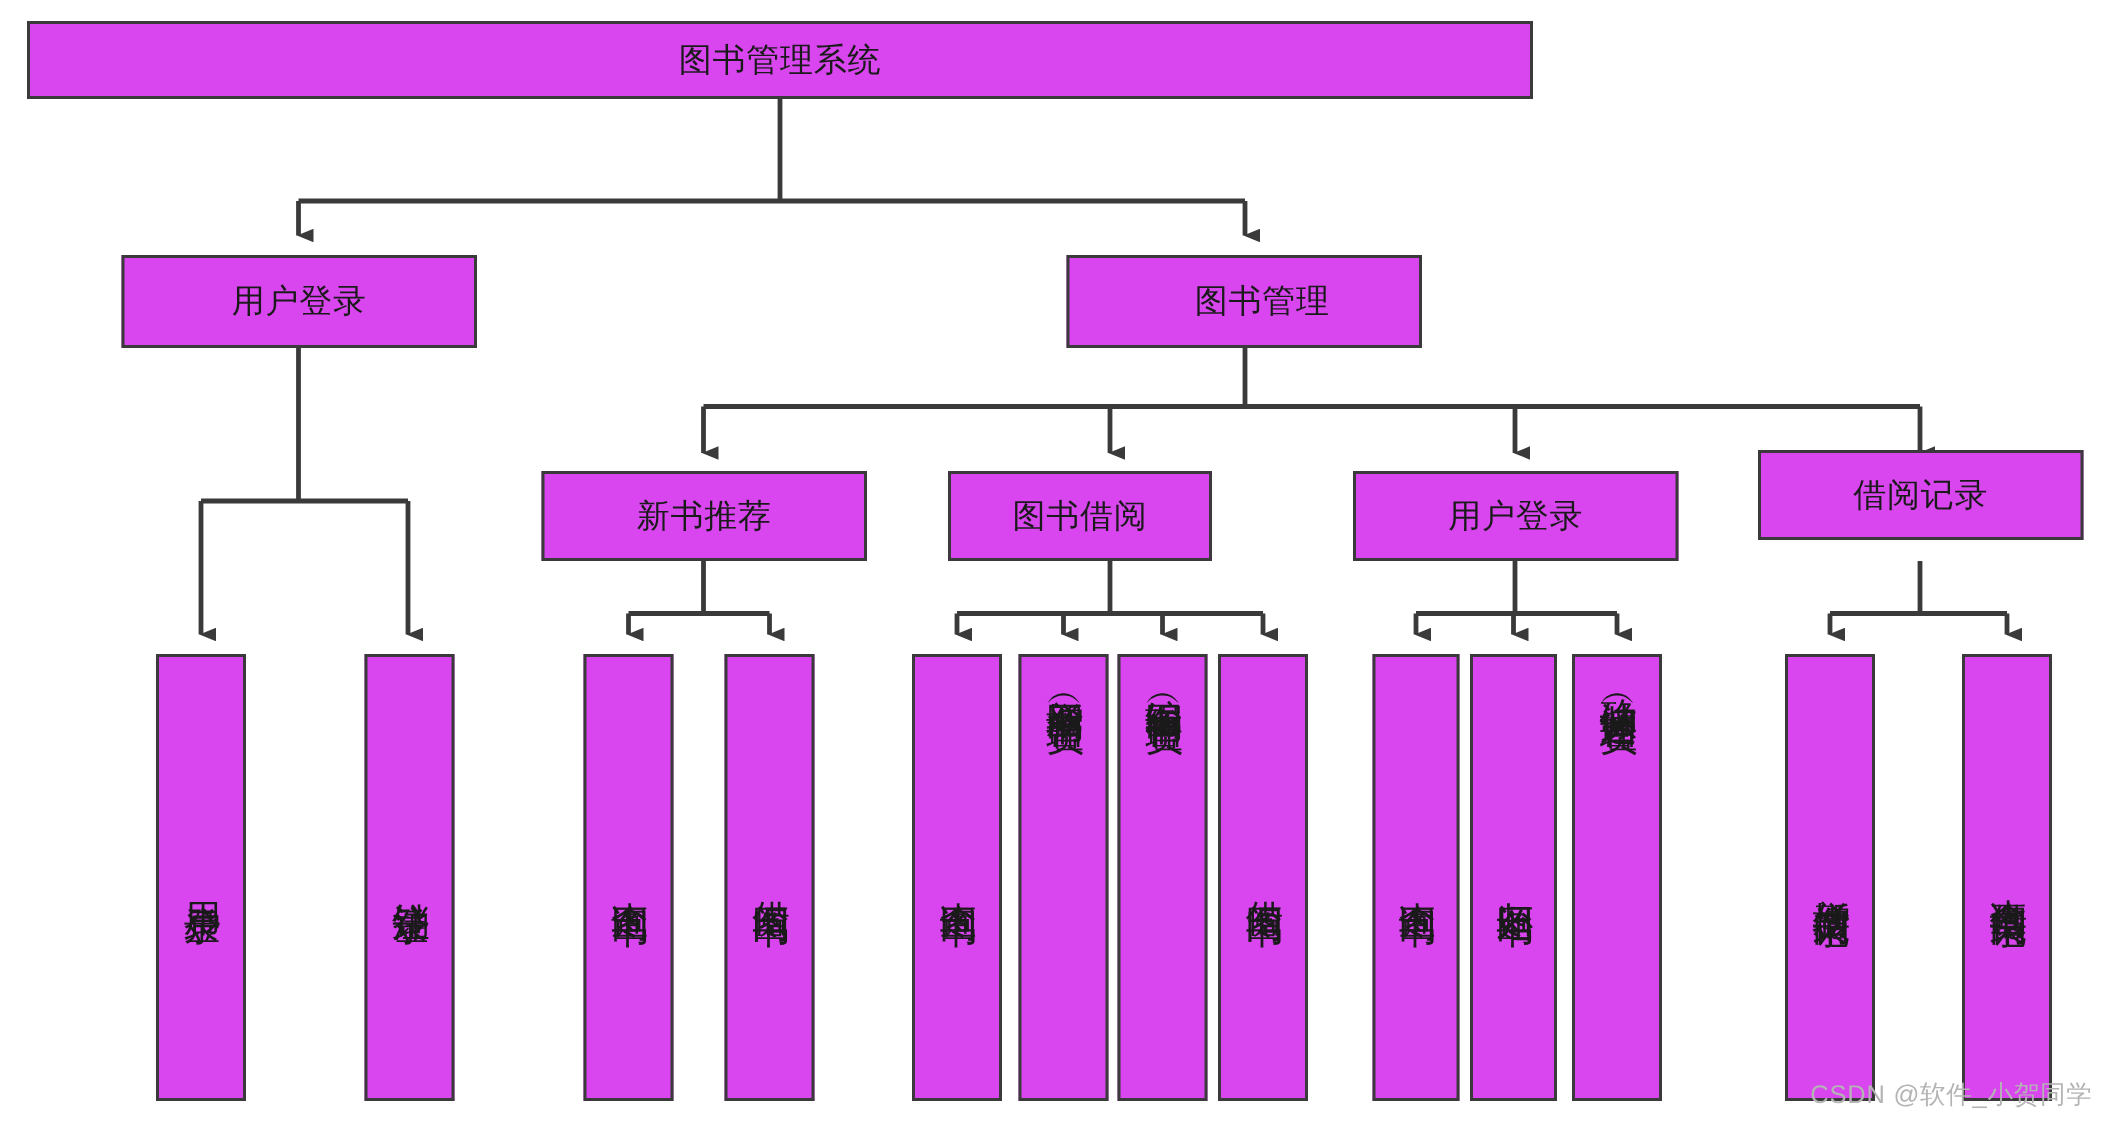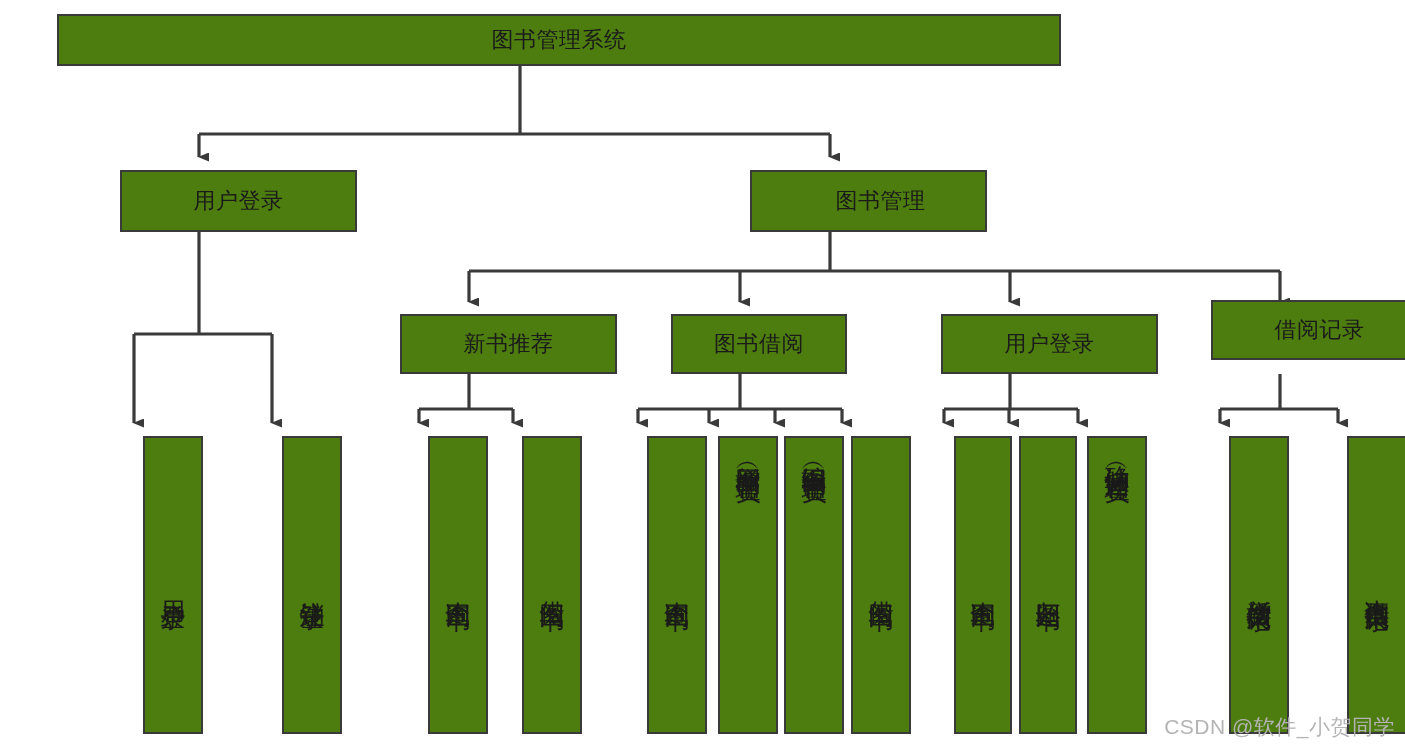--- a/index.html
+++ b/index.html
@@ -20,27 +20,26 @@
   svg#edges {
     position: absolute;
     left: 0;
     top: 0;
     width: 1405px;
     height: 747px;
   }
   .node {
     position: absolute;
     box-sizing: border-box;
-    background: #4d7c0f;
+    background: #d946ef;
     border: 2.5px solid #3a3a3a;
     display: flex;
     align-items: center;
     justify-content: center;
     z-index: 2;
-    margin-left: 39px;
   }
   .node .label {
     color: #1a1a1a;
     text-align: center;
     line-height: 1.0;
     white-space: nowrap;
   }
   .node.horizontal .label {
     font-size: 22px;
     letter-spacing: 0.5px;
@@ -64,21 +63,21 @@
     display: block;
   }
   .node.vertical.centered {
     align-items: center;
     padding-top: 0;
   }
   .watermark {
     position: absolute;
     right: 10px;
     bottom: 6px;
-    font-size: 21px;
+    font-size: 17px;
     color: #b4b4b4;
     letter-spacing: 0.5px;
     z-index: 5;
     white-space: nowrap;
   }
 </style>
 </head>
 <body>
 
 <div id="canvas">

